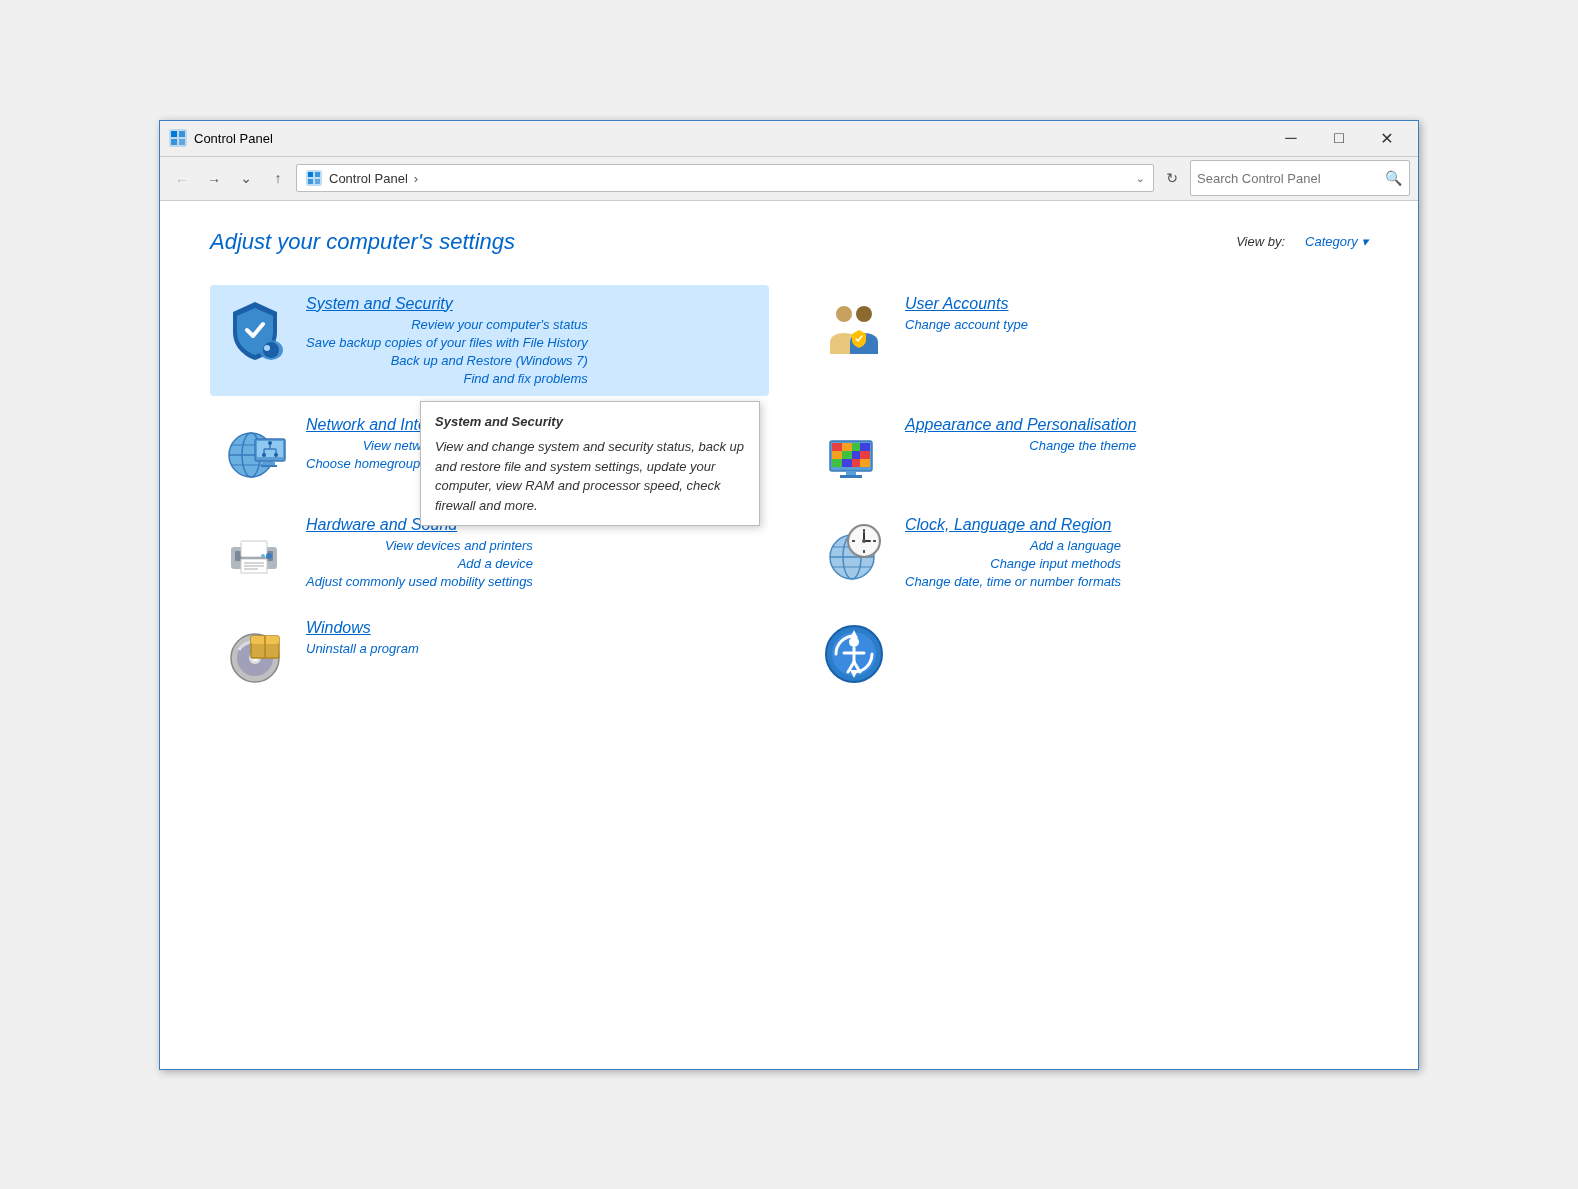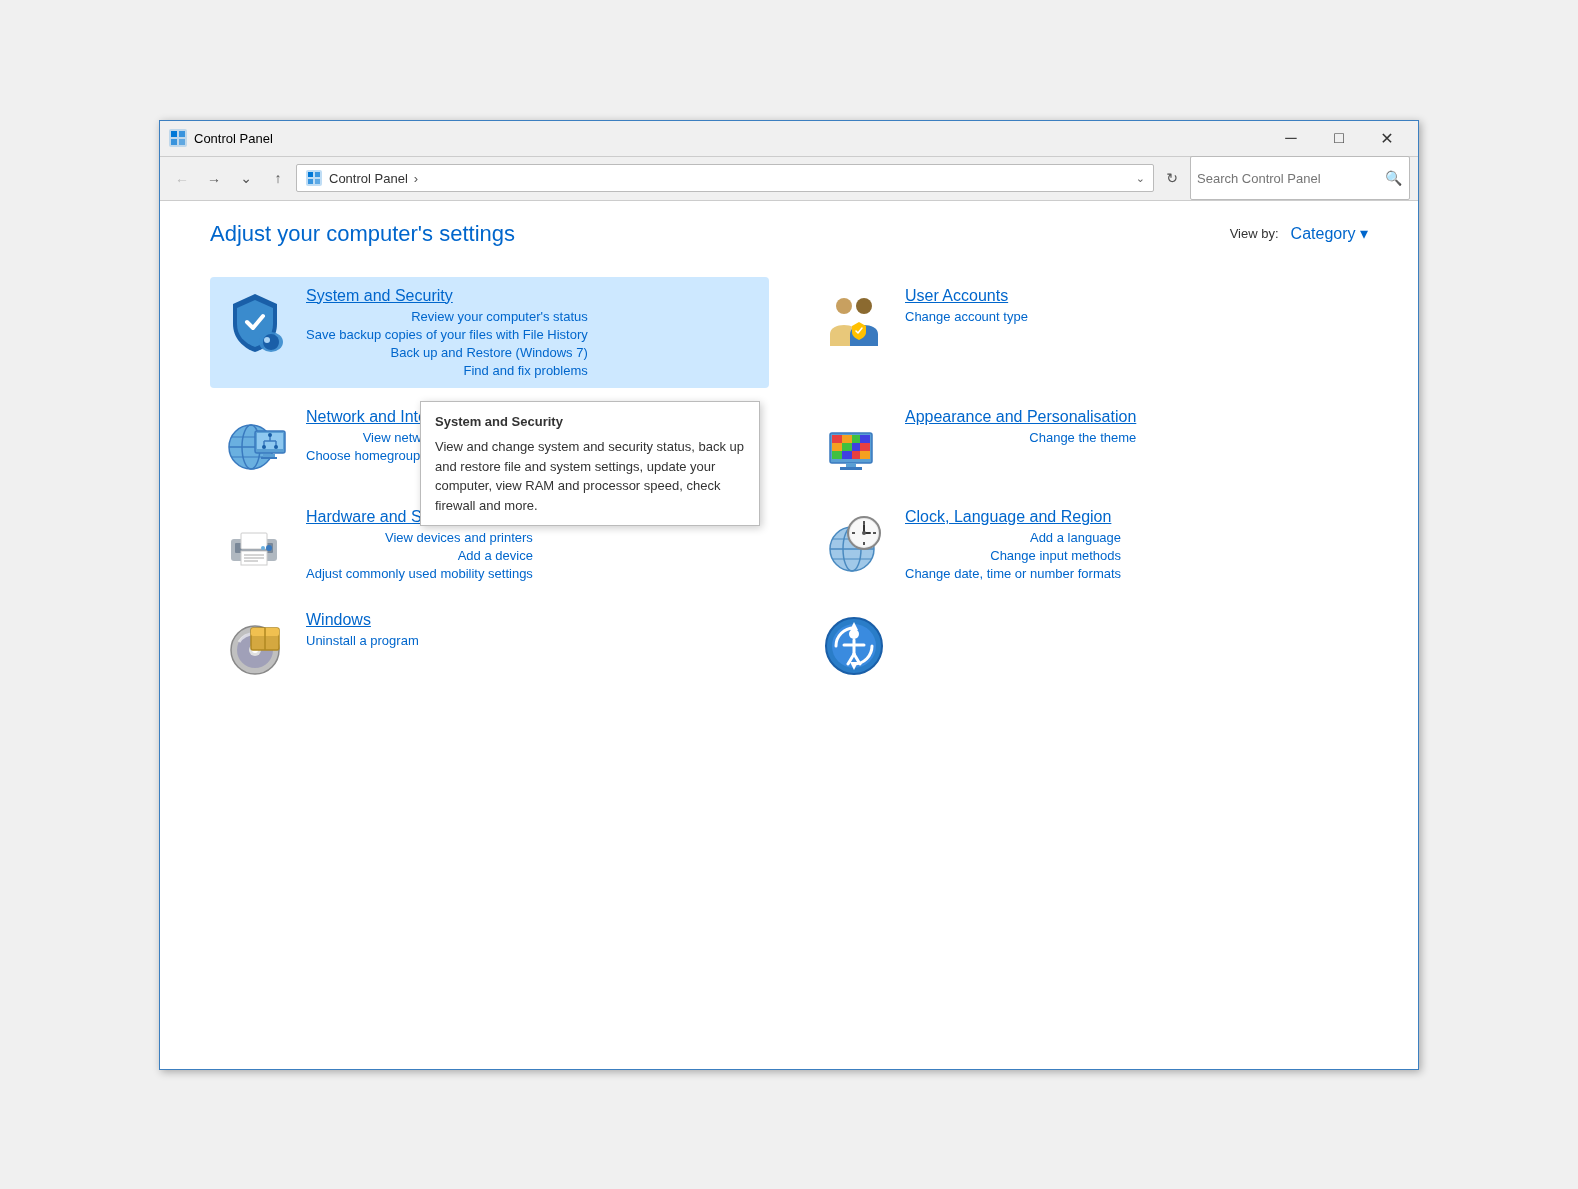--- a/index.html
+++ b/index.html
@@ -106,21 +106,21 @@
       background: transparent;
       cursor: pointer;
       font-size: 14px;
       color: #555;
       display: flex;
       align-items: center;
       justify-content: center;
     }
     .search-box {
       width: 220px;
-      height: 44px;
+      height: 36px;
       border: 1px solid #bbb;
       background: #fff;
       display: flex;
       align-items: center;
       padding: 2px 6px;
       border-radius: 2px;
     }
     .search-box input {
       border: none;
       outline: none;
@@ -128,47 +128,48 @@
       font-size: 13px;
     }
     .search-icon-btn {
       color: #555;
       font-size: 14px;
       cursor: pointer;
     }
     
     .main-content {
       flex: 1;
-      padding: 20px 50px;
+      padding: 28px 50px;
       background: #fff;
       overflow-y: auto;
       position: relative;
+      font-style: italic;
     }
     .page-header {
       display: flex;
       align-items: center;
       justify-content: space-between;
       margin-bottom: 30px;
     }
     .page-title {
       font-size: 22px;
       color: #0066cc;
       font-weight: normal;
     }
     .view-by {
       display: flex;
       align-items: center;
-      gap: 12px;
+      gap: 20px;
       font-size: 13px;
       color: #333;
     }
     .view-by-link {
       color: #0066cc;
       cursor: pointer;
-      font-size: 16px;
+      font-size: 13px;
     }
     
     .categories-grid {
       display: grid;
       grid-template-columns: 1fr 1fr;
       gap: 10px 40px;
     }
     .category-item {
       display: flex;
       align-items: flex-start;

